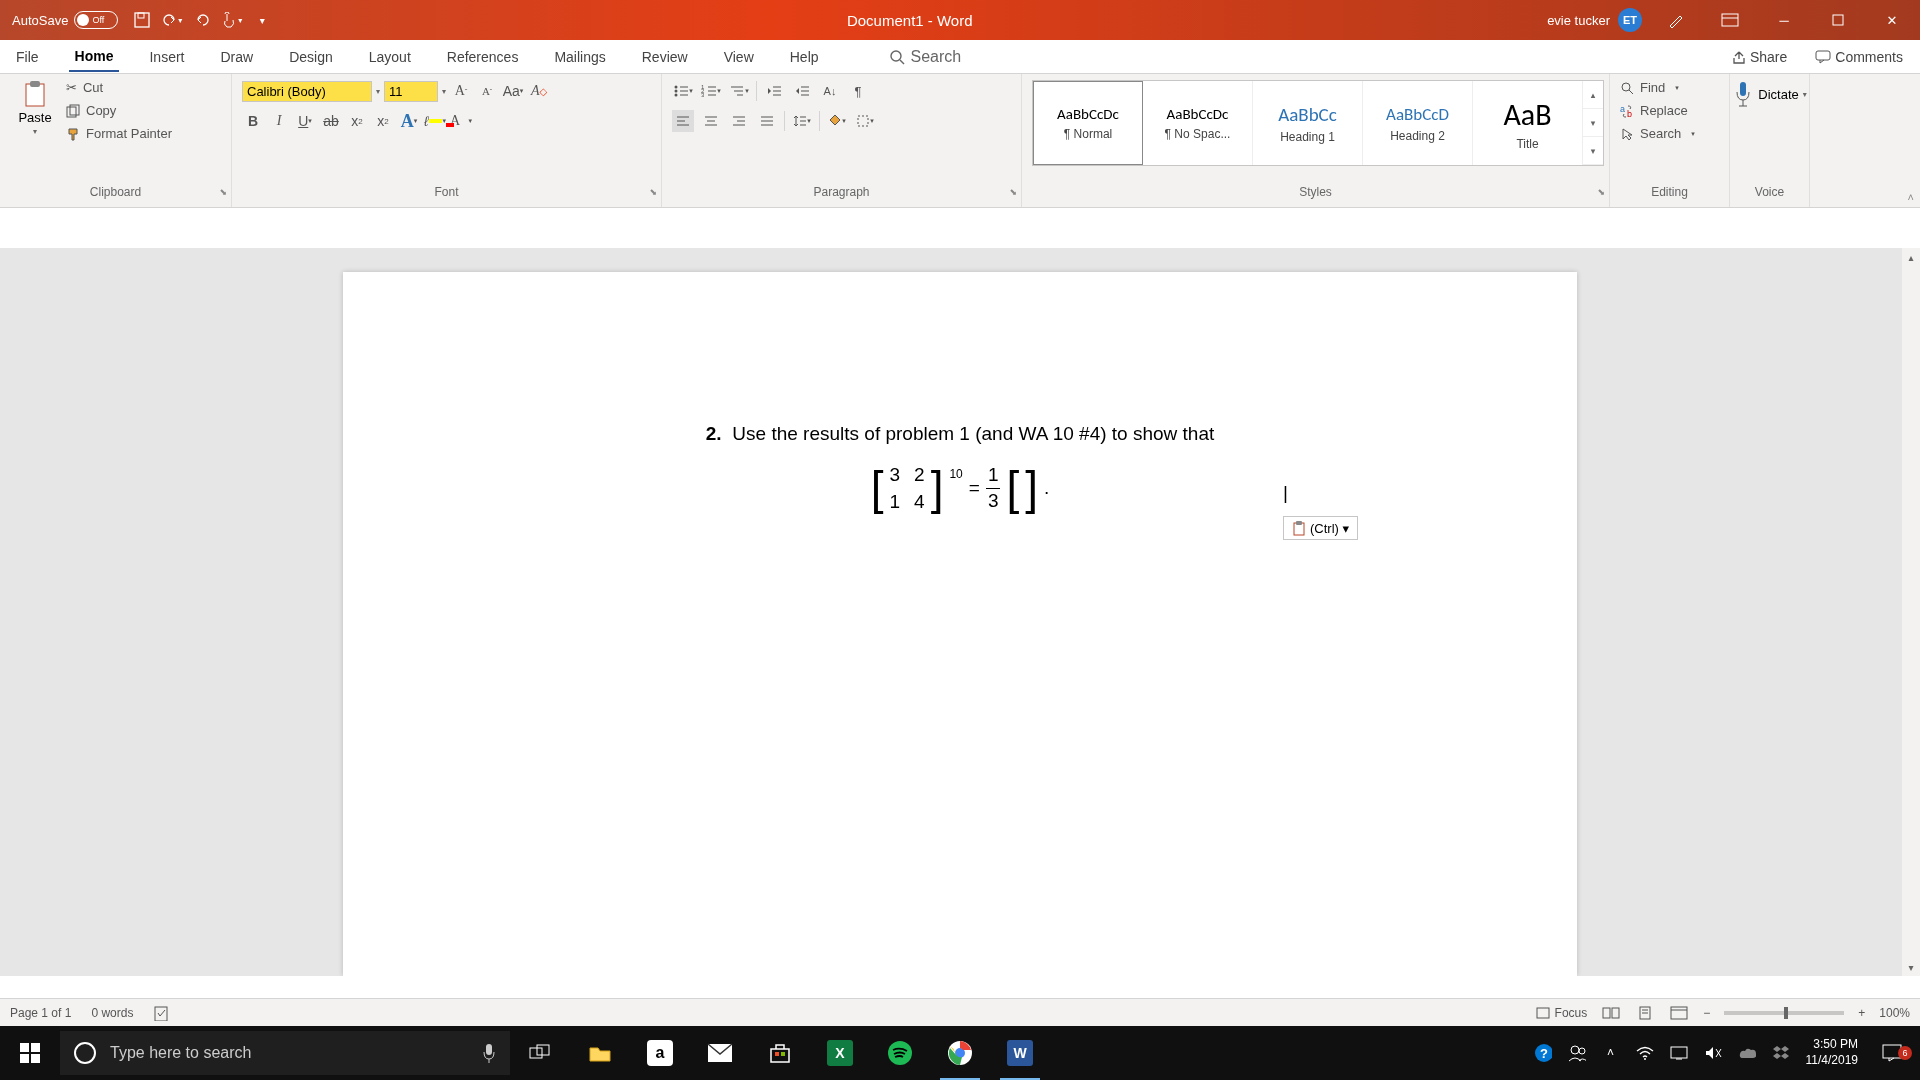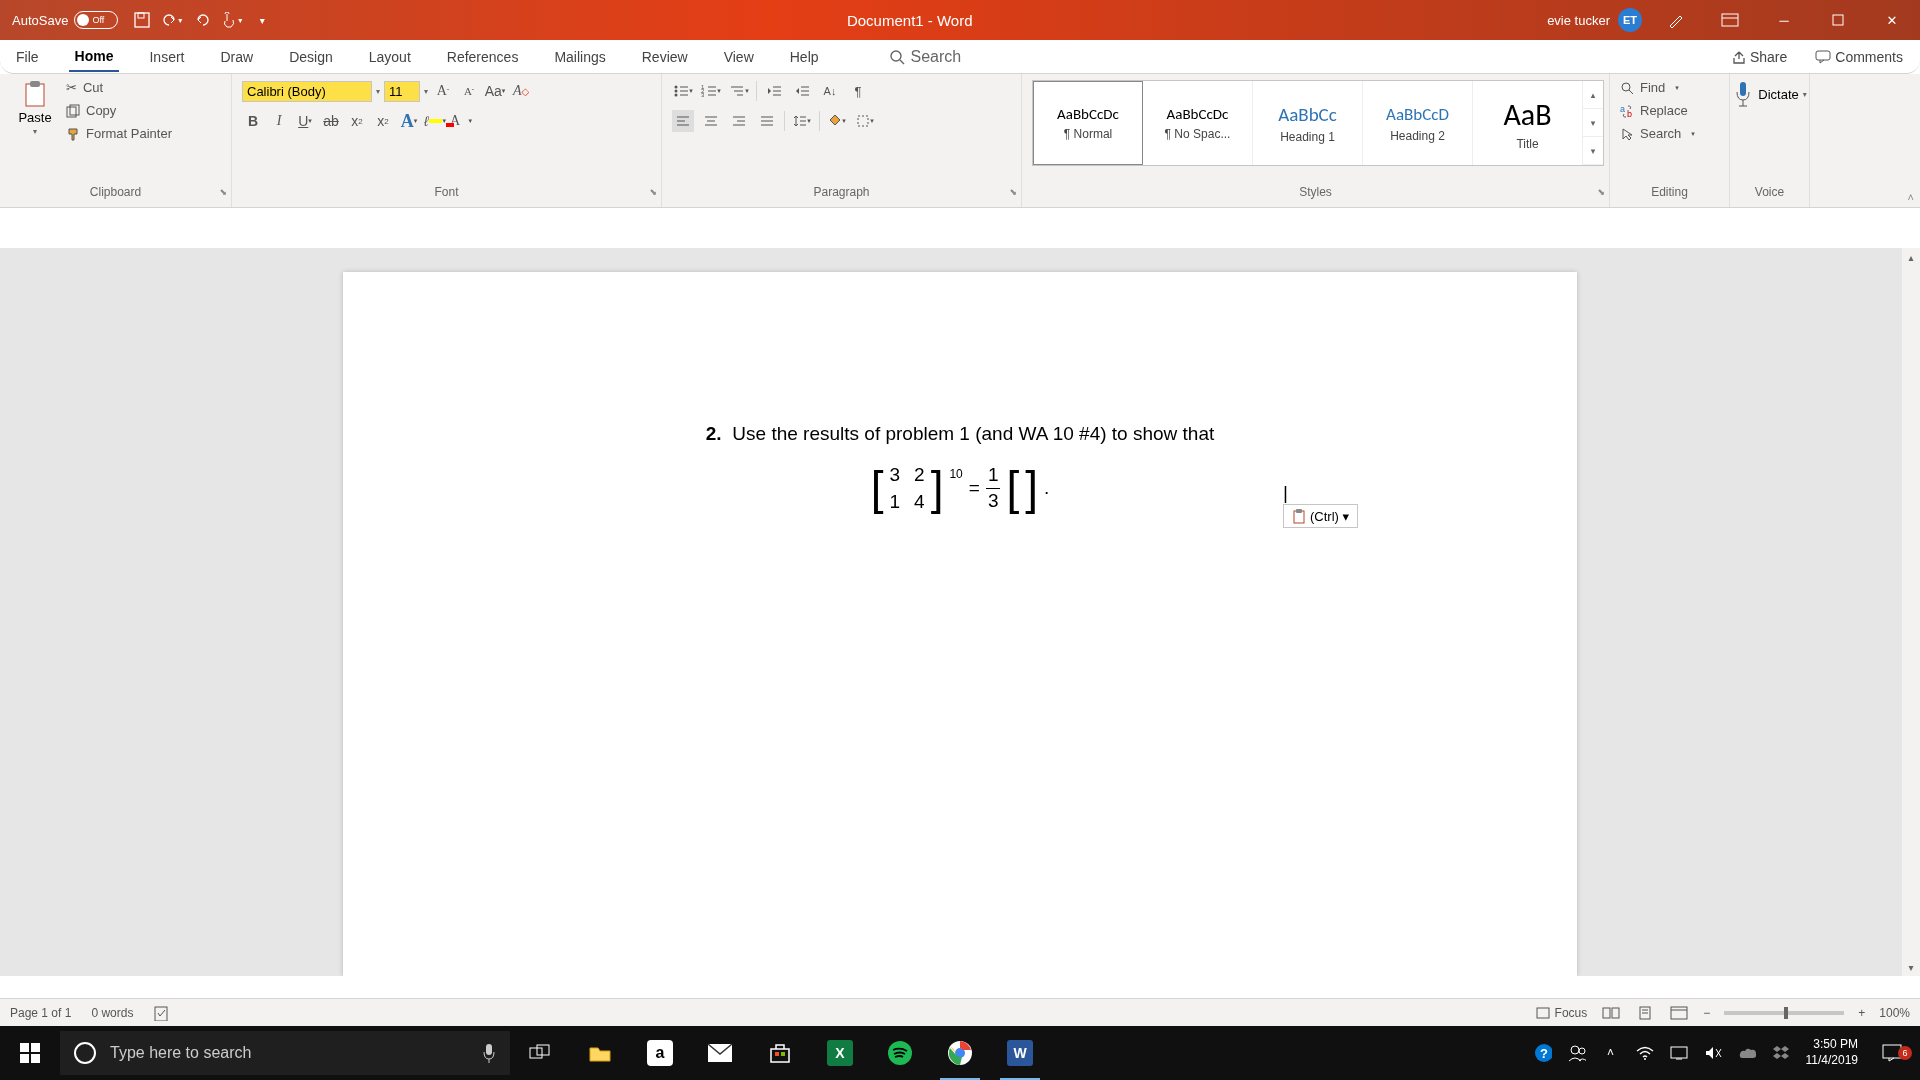--- a/index.html
+++ b/index.html
@@ -14,21 +14,21 @@
 .autosave-toggle .off { font-size: 9px; margin-left: 3px; }
 .qat { display: flex; align-items: center; gap: 10px; margin-left: 8px; }
 .qat-btn { width: 20px; height: 20px; display: flex; align-items: center; justify-content: center; }
 .tb-center { flex: 1; text-align: center; font-size: 15px; }
 .tb-right { display: flex; align-items: center; gap: 14px; padding-right: 8px; }
 .user { display: flex; align-items: center; gap: 8px; }
 .user-badge { width: 24px; height: 24px; border-radius: 50%; background: #2b7cd3; display: flex; align-items: center; justify-content: center; font-size: 11px; font-weight: 600; }
 .winbtn { width: 40px; height: 40px; display: flex; align-items: center; justify-content: center; font-size: 13px; }
 
 
-.tabs { height: 34px; background: #fff; display: flex; align-items: center; padding: 0 10px; gap: 24px; border-bottom: 1px solid #d4d4d4; border-radius: 14px; }
+.tabs { height: 34px; background: #fff; display: flex; align-items: center; padding: 0 10px; gap: 24px; border-bottom: 1px solid #d4d4d4; }
 .tab { font-size: 14px; color: #444; padding: 6px 6px; }
 .tab.active { color: #000; border-bottom: 2px solid #2b579a; font-weight: 600; }
 .search { display: flex; align-items: center; gap: 6px; color: #666; margin-left: 40px; }
 .tabs-right { margin-left: auto; display: flex; gap: 14px; }
 .share-btn, .comments-btn { display: flex; align-items: center; gap: 4px; font-size: 14px; color: #444; border: 1px solid transparent; padding: 2px 6px; }
 
 
 .ribbon { height: 134px; background: #f3f2f1; display: flex; border-bottom: 1px solid #d4d4d4; }
 .group { border-right: 1px solid #e1dfdd; display: flex; flex-direction: column; padding: 6px 10px 2px; }
 .group-body { flex: 1; display: flex; align-items: flex-start; gap: 6px; }
@@ -37,21 +37,21 @@
 
 
 .clipboard .paste { display: flex; flex-direction: column; align-items: center; gap: 2px; width: 50px; }
 .clipboard .paste-icon { width: 28px; height: 28px; }
 .clip-side { display: flex; flex-direction: column; gap: 8px; font-size: 13px; color: #555; }
 .clip-item { display: flex; align-items: center; gap: 6px; }
 
 
 .font-box, .size-box { border: 1px solid #c8c6c4; background: #fde047; font-size: 13px; padding: 2px 4px; }
 .font-box { width: 130px; }
-.size-box { width: 36px; }
+.size-box { width: 54px; }
 .fontrow { display: flex; align-items: center; gap: 4px; }
 .fbtn { width: 22px; height: 22px; display: flex; align-items: center; justify-content: center; font-size: 14px; color: #555; }
 .font .group-body { flex-direction: column; gap: 8px; }
 
 
 .para .group-body { flex-direction: column; gap: 8px; }
 .para-row { display: flex; align-items: center; gap: 6px; }
 .pbtn { width: 22px; height: 22px; display: flex; align-items: center; justify-content: center; font-size: 13px; color: #555; }
 
 
@@ -75,21 +75,21 @@
 .docarea { position: absolute; top: 248px; left: 0; right: 0; bottom: 104px; background: #e6e6e6; display: flex; justify-content: center; overflow: hidden; }
 .page { width: 1234px; background: #fff; margin-top: 24px; box-shadow: 0 0 5px rgba(0,0,0,0.2); padding: 150px 130px; position: relative; font-family: "Times New Roman", serif; font-size: 19px; }
 .problem { display: flex; align-items: center; gap: 12px; line-height: 1.3; flex-direction: column; }
 .equation { font-family: "Times New Roman", serif; display: flex; align-items: center; gap: 6px; }
 .bracket { font-size: 46px; font-weight: 300; }
 .matrix { display: inline-flex; flex-direction: column; gap: 2px; }
 .mrow { display: flex; gap: 14px; }
 .frac { display: inline-flex; flex-direction: column; align-items: center; }
 .frac .num { border-bottom: 1px solid #000; padding: 0 2px; }
 .cursor { position: absolute; top: 210px; left: 940px; }
-.ctrl-tag { position: absolute; top: 232px; left: 940px; border: 1px solid #c8c6c4; background: #fff; padding: 3px 8px; font-size: 13px; display: flex; align-items: center; gap: 4px; font-family: "Segoe UI", sans-serif; }
+.ctrl-tag { position: absolute; top: 244px; left: 940px; border: 1px solid #c8c6c4; background: #fff; padding: 3px 8px; font-size: 13px; display: flex; align-items: center; gap: 4px; font-family: "Segoe UI", sans-serif; }
 
 
 .vscroll { position: absolute; right: 0; top: 248px; bottom: 104px; width: 18px; background: #f3f2f1; }
 .vscroll .arrow { height: 18px; display: flex; align-items: center; justify-content: center; font-size: 10px; color: #666; }
 
 
 .status { position: absolute; bottom: 54px; left: 0; right: 0; height: 28px; background: #f3f2f1; border-top: 1px solid #d4d4d4; display: flex; align-items: center; font-size: 12px; color: #555; padding: 0 10px; gap: 20px; }
 .status .right { margin-left: auto; display: flex; align-items: center; gap: 14px; }
 .zoom-slider { width: 120px; height: 4px; background: #c8c6c4; position: relative; }
 .zoom-slider .thumb { position: absolute; left: 50%; top: -4px; width: 4px; height: 12px; background: #666; }

